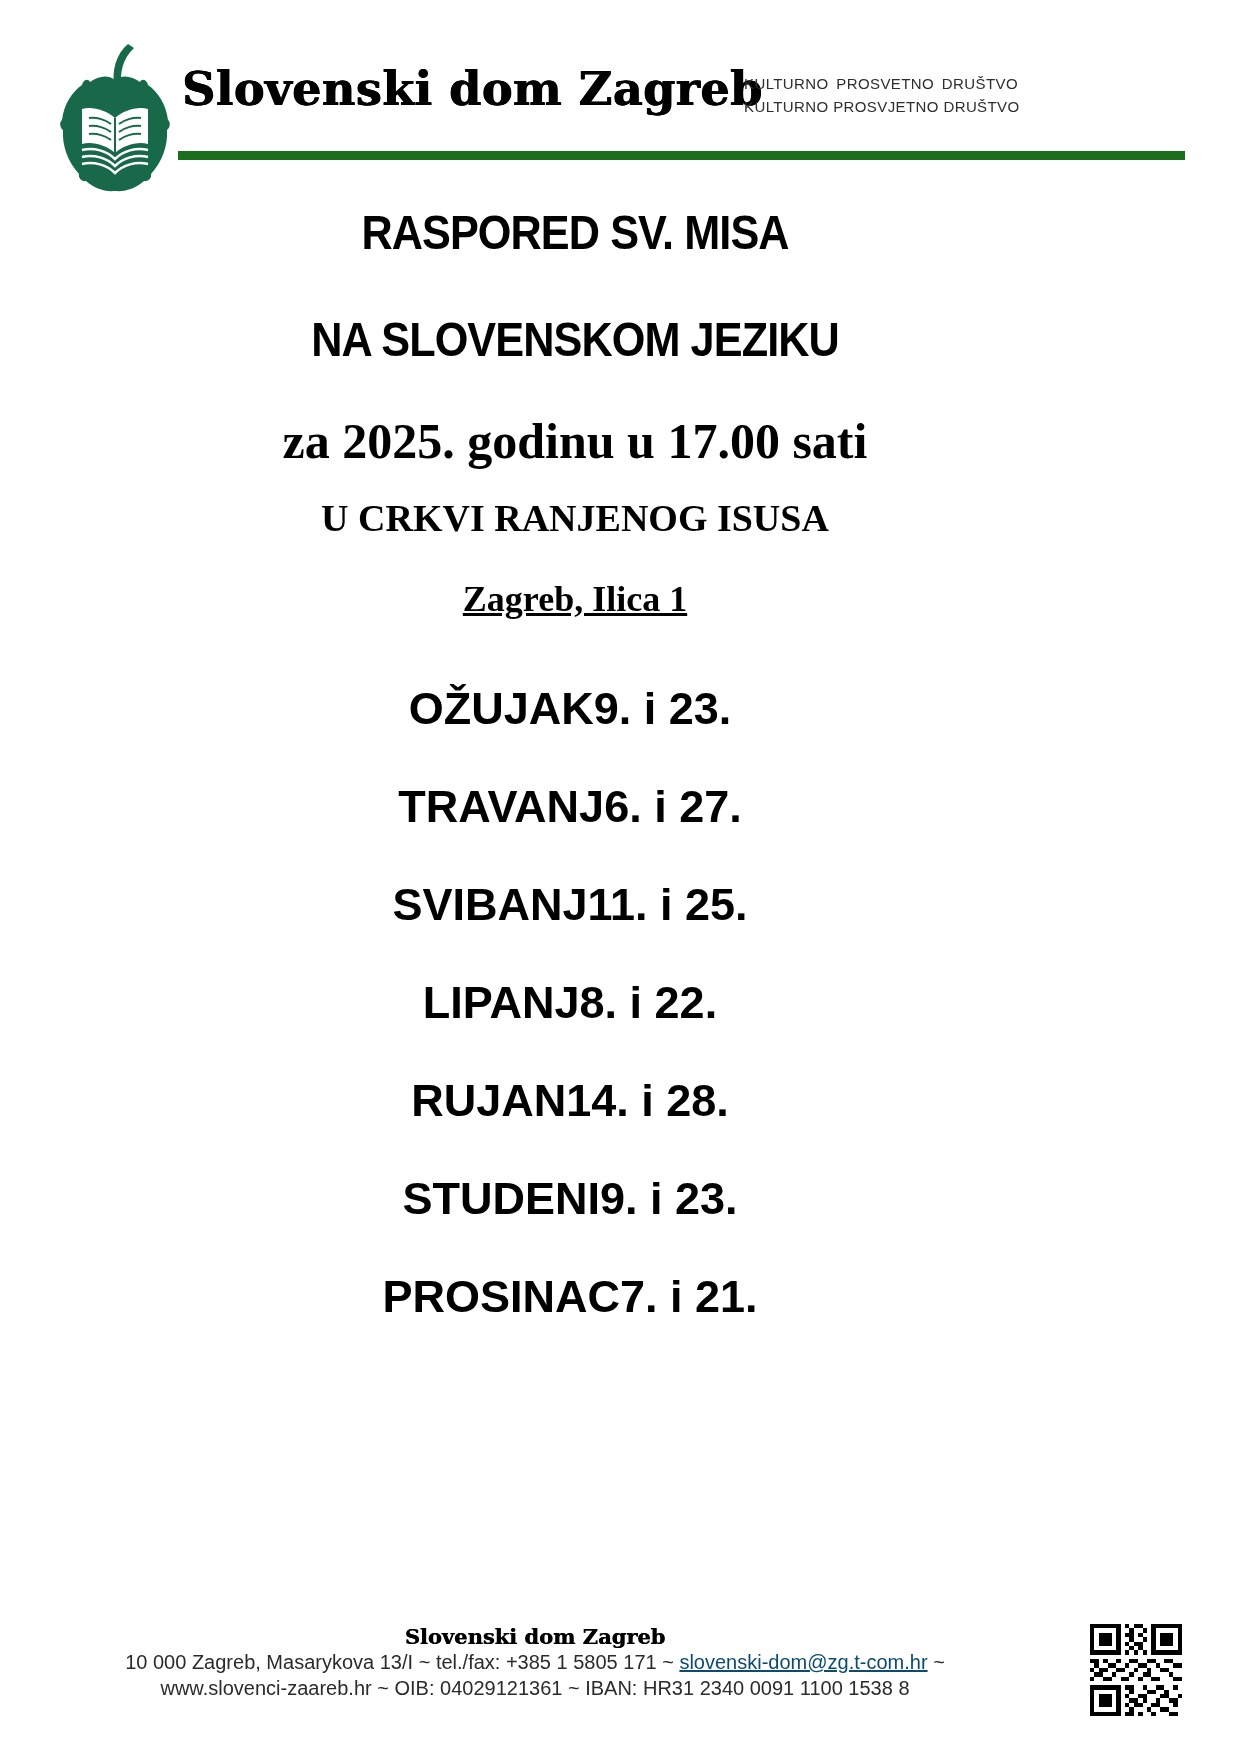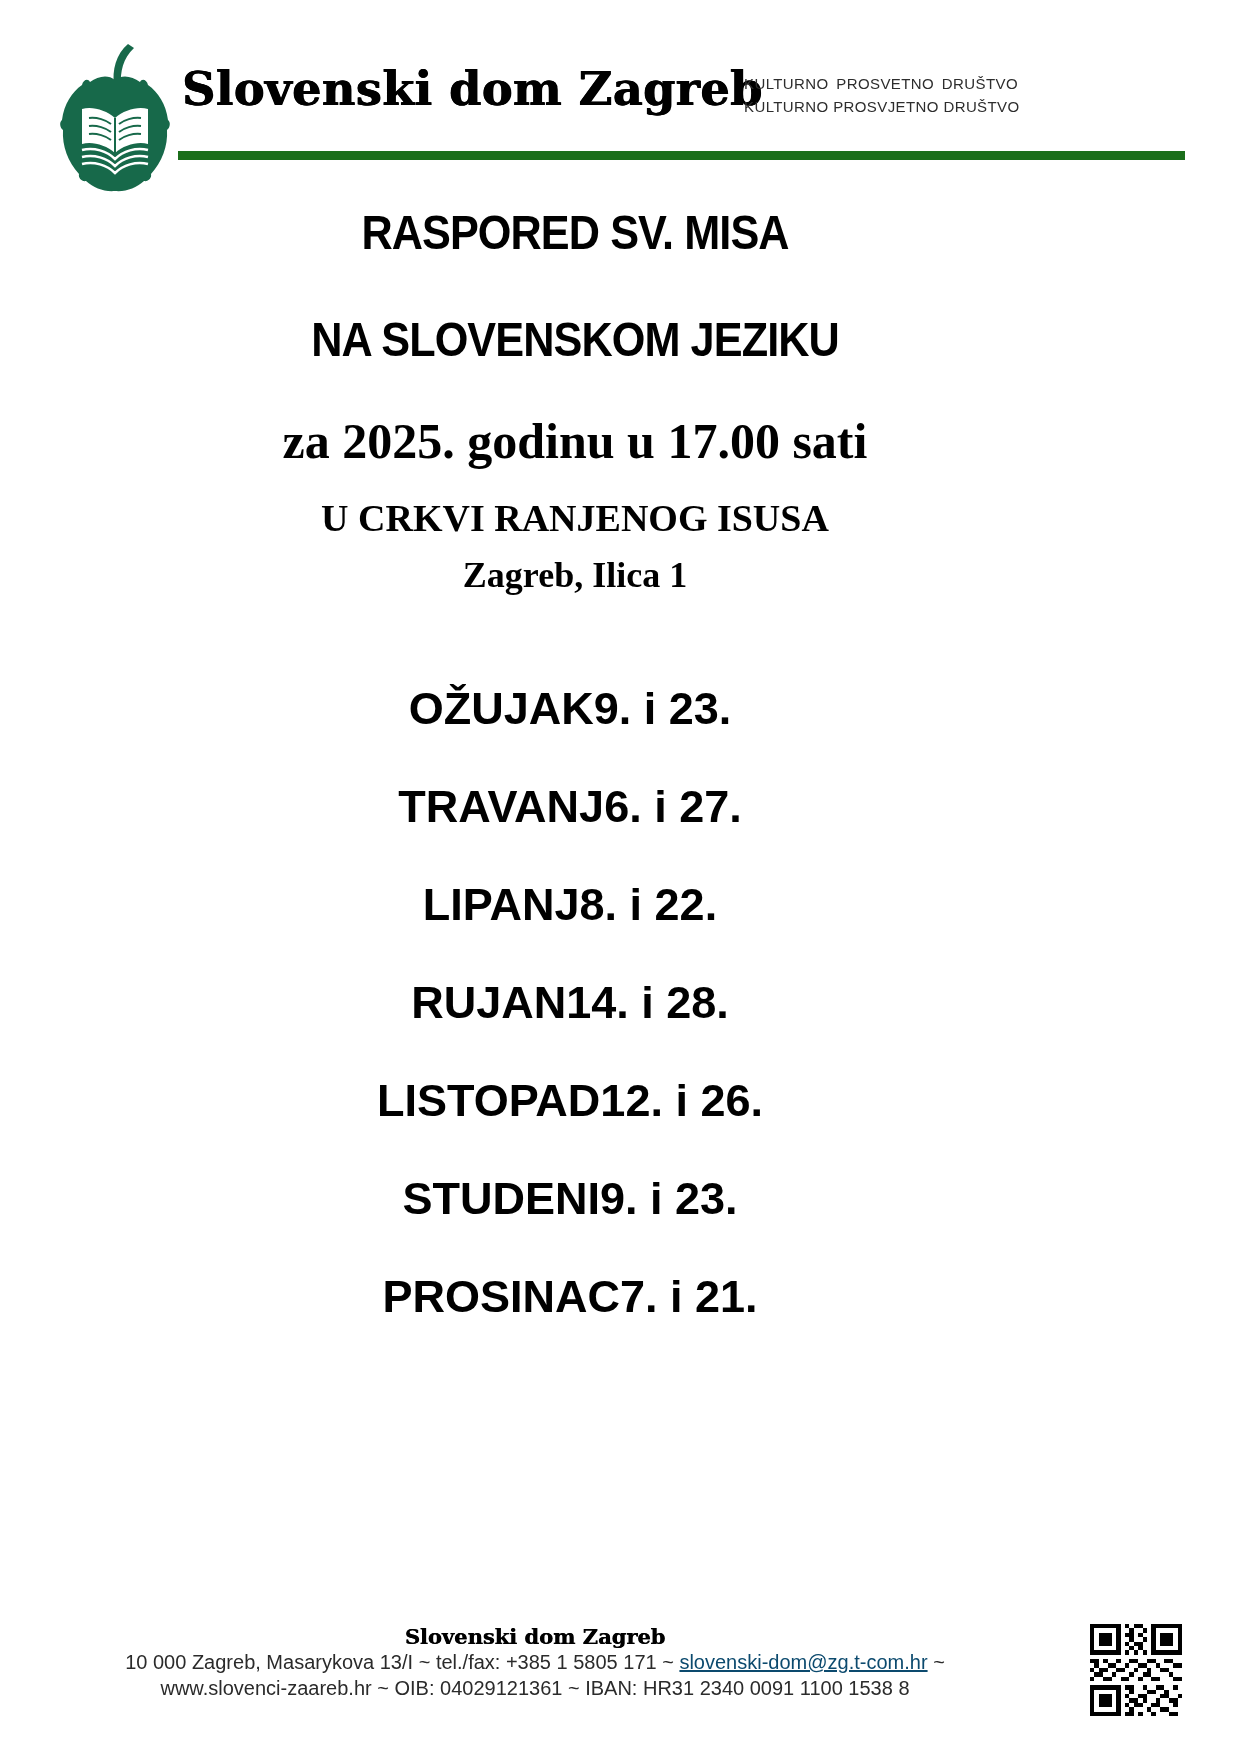--- a/index.html
+++ b/index.html
@@ -30,21 +30,21 @@
   .center-line{left:140px;width:870px;text-align:center;white-space:nowrap;}
   .t-sans{
     font-weight:700;font-size:48px;letter-spacing:-1px;
     transform:scaleX(0.9);transform-origin:center;
   }
   .t-serif{font-family:"Liberation Serif",serif;font-weight:bold;}
   .t1{top:205px;}
   .t2{top:312px;}
   .t3{top:412px;font-size:50px;}
   .t4{top:496px;font-size:38px;}
-  .t5{top:554px;font-size:36px;}
+  .t5{top:578px;font-size:36px;text-decoration:underline;}
 
   
   .schedule{left:170px;top:660px;width:800px;}
   .sched-row{
     display:flex;justify-content:center;align-items:center;
     height:98px;font-weight:700;font-size:45px;
   }
   .sched-row .dates{text-align:right;}
 
   
@@ -118,30 +118,30 @@
 <div class="abs schedule">
   <div class="sched-row">
     <span class="month">OŽUJAK</span>
     <span class="dates">9. i 23.</span>
   </div>
   <div class="sched-row">
     <span class="month">TRAVANJ</span>
     <span class="dates">6. i 27.</span>
   </div>
   <div class="sched-row">
+    <span class="month">SVIBANJ</span>
+    <span class="dates">11. i 25.</span>
+  </div>
+  <div class="sched-row">
     <span class="month">LIPANJ</span>
     <span class="dates">8. i 22.</span>
   </div>
   <div class="sched-row">
     <span class="month">RUJAN</span>
     <span class="dates">14. i 28.</span>
-  </div>
-  <div class="sched-row">
-    <span class="month">LISTOPAD</span>
-    <span class="dates">12. i 26.</span>
   </div>
   <div class="sched-row">
     <span class="month">STUDENI</span>
     <span class="dates">9. i 23.</span>
   </div>
   <div class="sched-row">
     <span class="month">PROSINAC</span>
     <span class="dates">7. i 21.</span>
   </div>
 </div>

